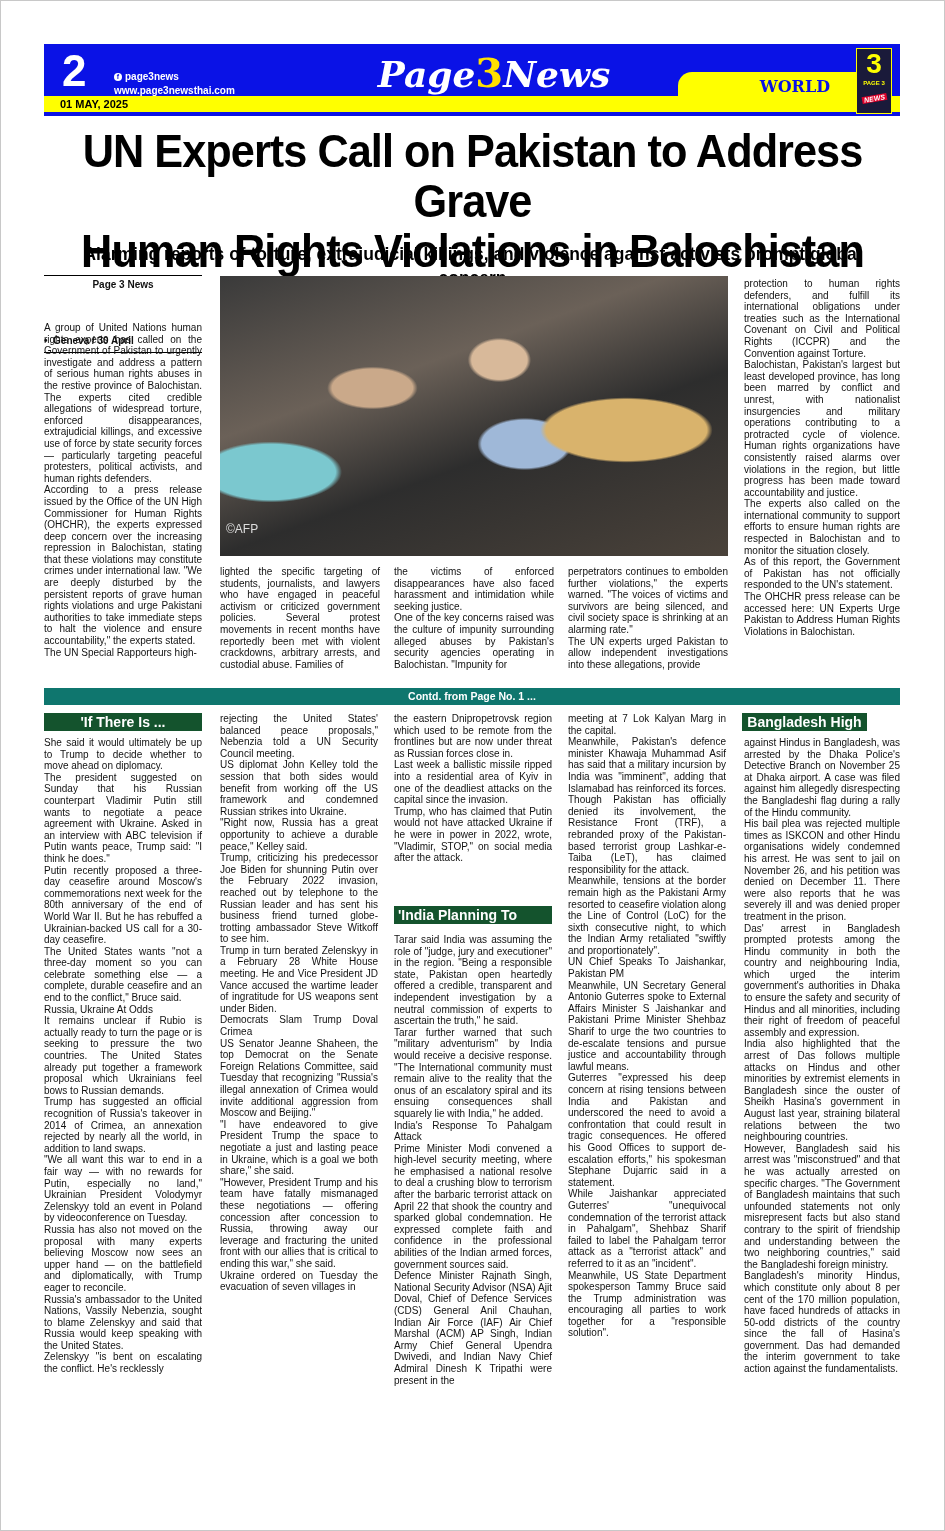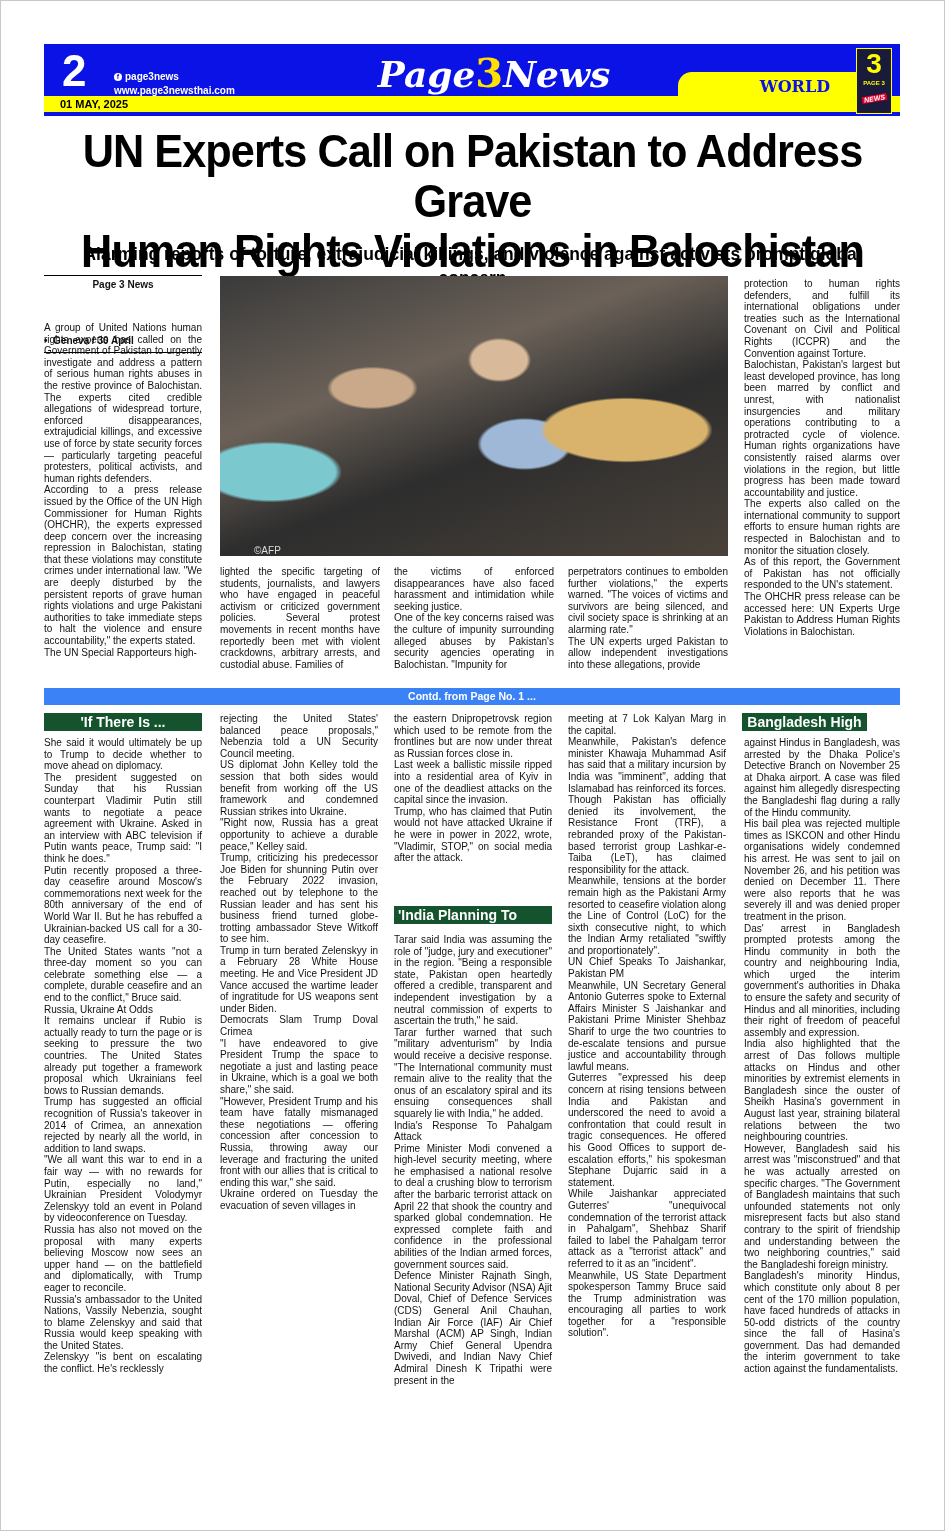--- a/index.html
+++ b/index.html
@@ -33,24 +33,24 @@
   .byline .src { text-align: center; font-weight: bold; font-size: 10px; line-height: 14px; }
   .byline .loc { font-weight: bold; font-size: 10px; line-height: 14px; margin-top: 42px; }
 
   .photo { position: absolute; left: 220px; top: 276px; width: 508px; height: 280px; background:
       radial-gradient(ellipse at 30% 40%, #caa98a 0 8%, transparent 9%),
       radial-gradient(ellipse at 55% 30%, #d8b99a 0 7%, transparent 8%),
       radial-gradient(ellipse at 80% 55%, #d9b36c 0 14%, transparent 15%),
       radial-gradient(ellipse at 10% 70%, #7bc8cf 0 10%, transparent 11%),
       radial-gradient(ellipse at 60% 60%, #9fb8d8 0 10%, transparent 11%),
       linear-gradient(160deg, #3a3a3a 0%, #6b6158 35%, #2d2d2d 60%, #4a423a 100%); overflow: hidden; }
-  .photo .credit { position: absolute; left: 6px; bottom: 0; color: #ddd; font-size: 10px; margin-left: 28px; }
+  .photo .credit { position: absolute; left: 6px; bottom: 20px; color: #ddd; font-size: 12px; }
 
   
-  .contd { position: absolute; left: 44px; top: 688px; width: 856px; height: 17px; background: #3b82f6; color: #fff; font-weight: bold; font-size: 10.5px; line-height: 17px; text-align: center; }
+  .contd { position: absolute; left: 44px; top: 688px; width: 856px; height: 17px; background: #0f766e; color: #fff; font-weight: bold; font-size: 10.5px; line-height: 17px; text-align: center; }
   .kicker { position: absolute; height: 18px; background: #14532d; color: #fff; font-weight: bold; font-size: 14px; line-height: 18px; text-align: center; }
 </style>
 </head>
 <body>
 
 <div class="page-border"></div>
 
 <header class="masthead">
   <div class="yellow-strip"></div>
   <div class="yellow-tab"></div>
@@ -126,20 +126,21 @@
   <p>Zelenskyy "is bent on escalating the conflict. He's recklessly</p>
 </div>
 
 <div class="col" style="left:220px; top:713px; width:158px;">
   <p>rejecting the United States' balanced peace proposals," Nebenzia told a UN Security Council meeting.</p>
   <p>US diplomat John Kelley told the session that both sides would benefit from working off the US framework and condemned Russian strikes into Ukraine.</p>
   <p>"Right now, Russia has a great opportunity to achieve a durable peace," Kelley said.</p>
   <p>Trump, criticizing his predecessor Joe Biden for shunning Putin over the February 2022 invasion, reached out by telephone to the Russian leader and has sent his business friend turned globe-trotting ambassador Steve Witkoff to see him.</p>
   <p>Trump in turn berated Zelenskyy in a February 28 White House meeting. He and Vice President JD Vance accused the wartime leader of ingratitude for US weapons sent under Biden.</p>
   <p>Democrats Slam Trump Doval Crimea</p>
+  <p>US Senator Jeanne Shaheen, the top Democrat on the Senate Foreign Relations Committee, said Tuesday that recognizing "Russia's illegal annexation of Crimea would invite additional aggression from Moscow and Beijing."</p>
   <p>"I have endeavored to give President Trump the space to negotiate a just and lasting peace in Ukraine, which is a goal we both share," she said.</p>
   <p>"However, President Trump and his team have fatally mismanaged these negotiations — offering concession after concession to Russia, throwing away our leverage and fracturing the united front with our allies that is critical to ending this war," she said.</p>
   <p>Ukraine ordered on Tuesday the evacuation of seven villages in</p>
 </div>
 
 <div class="col" style="left:394px; top:713px; width:158px;">
   <p>the eastern Dnipropetrovsk region which used to be remote from the frontlines but are now under threat as Russian forces close in.</p>
   <p>Last week a ballistic missile ripped into a residential area of Kyiv in one of the deadliest attacks on the capital since the invasion.</p>
   <p>Trump, who has claimed that Putin would not have attacked Ukraine if he were in power in 2022, wrote, "Vladimir, STOP," on social media after the attack.</p>
 </div>

